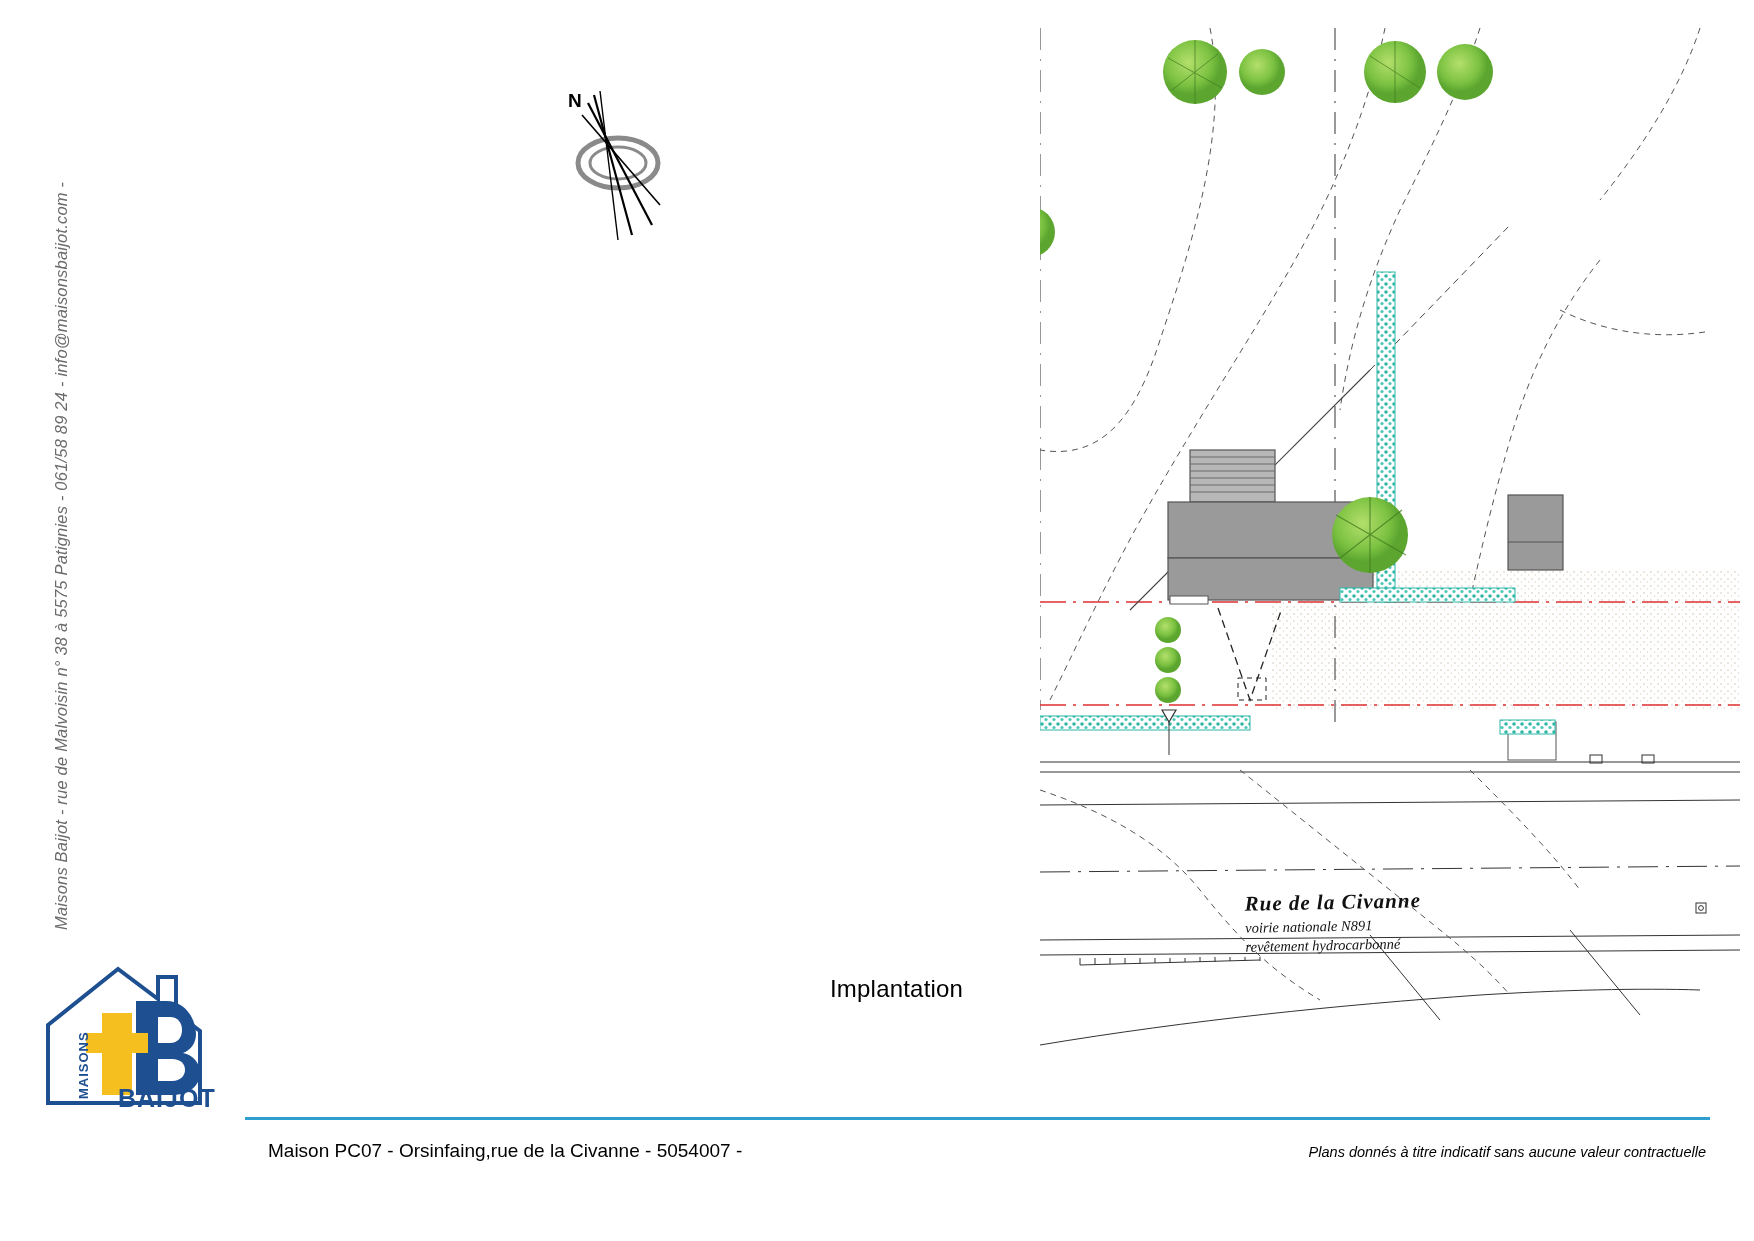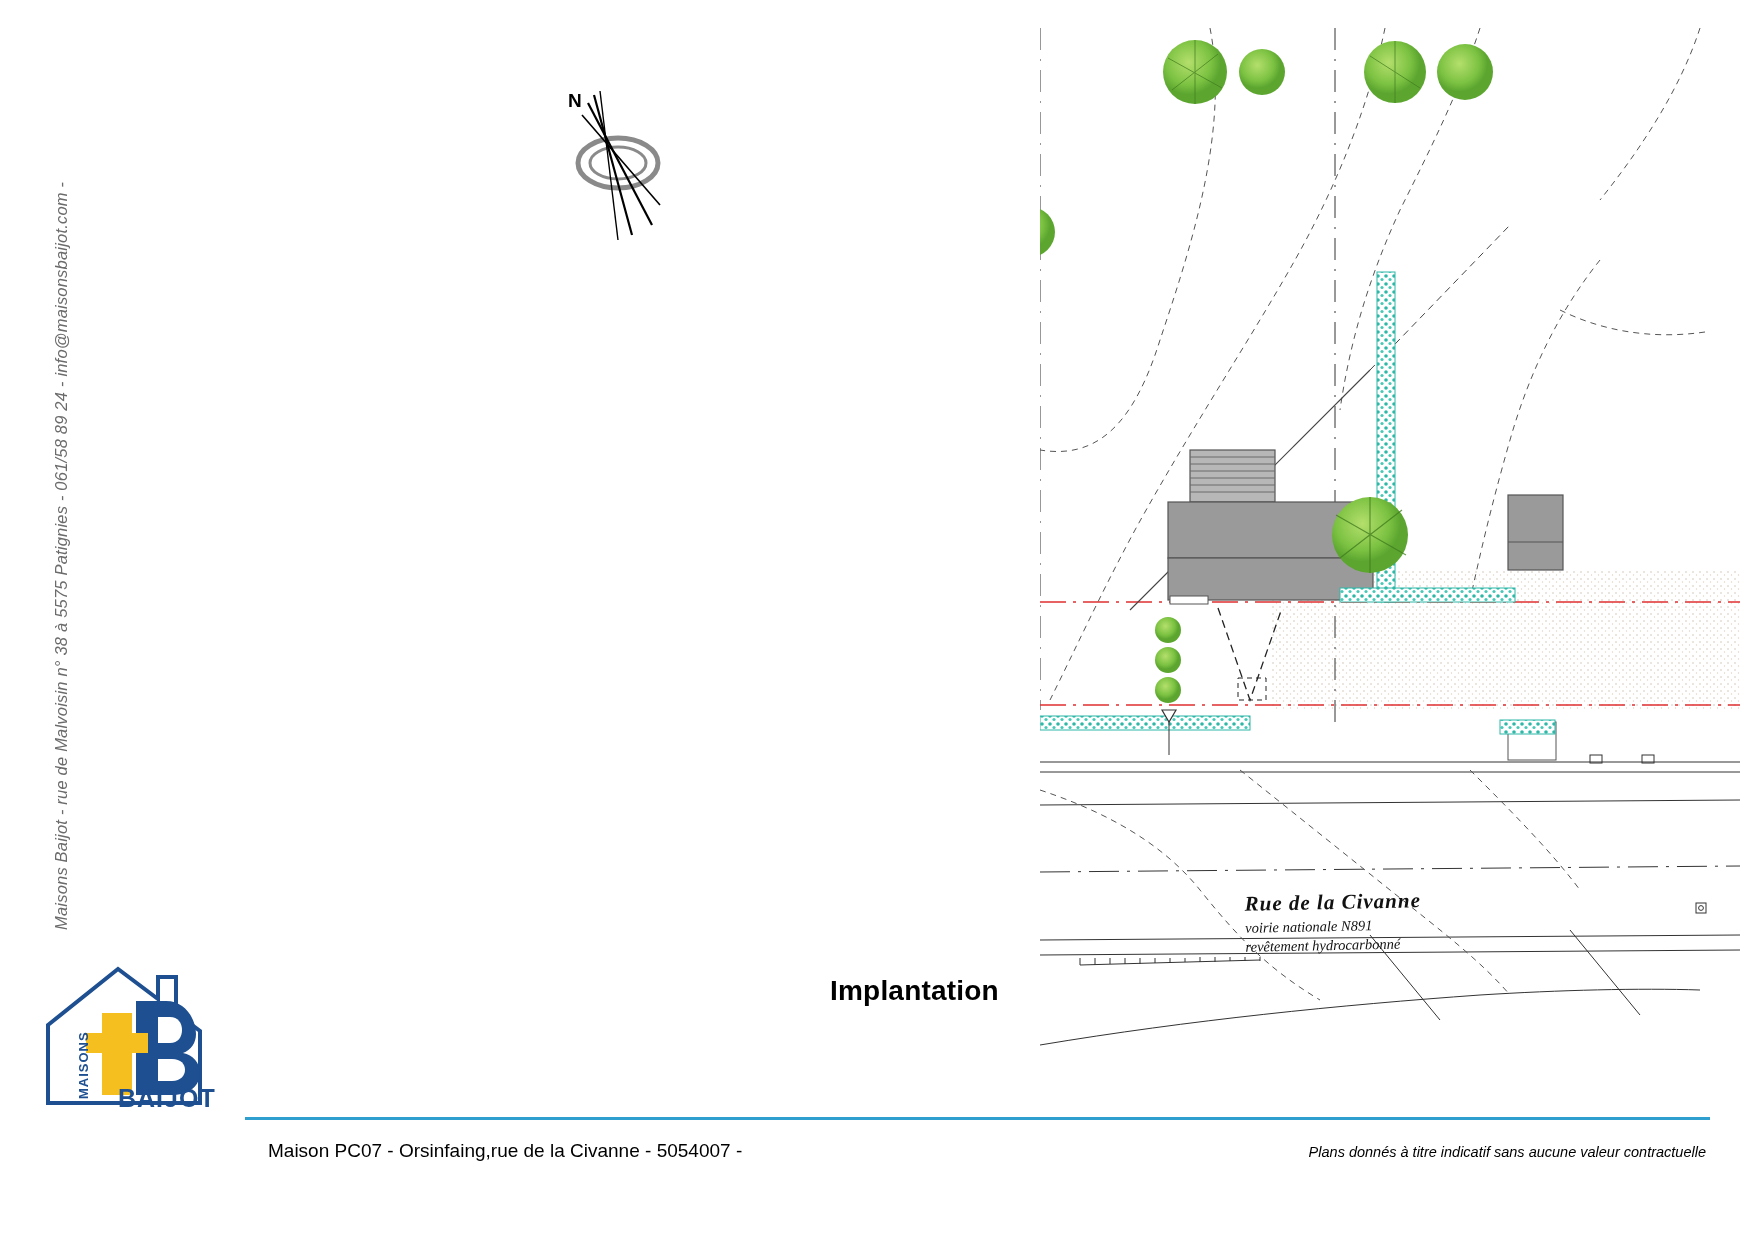--- a/index.html
+++ b/index.html
@@ -62,22 +62,22 @@
     top: 10px;
     width: 700px;
     height: 1060px;
   }
 
   
   .implantation-label {
     position: absolute;
     left: 830px;
     top: 975px;
-    font-size: 28px;
-    font-weight: bold;
+    font-size: 24px;
+    font-weight: normal;
     color: #000000;
     letter-spacing: 0.2px;
   }
 
   
   .footer-rule {
     position: absolute;
     left: 245px;
     top: 1117px;
     width: 1465px;

